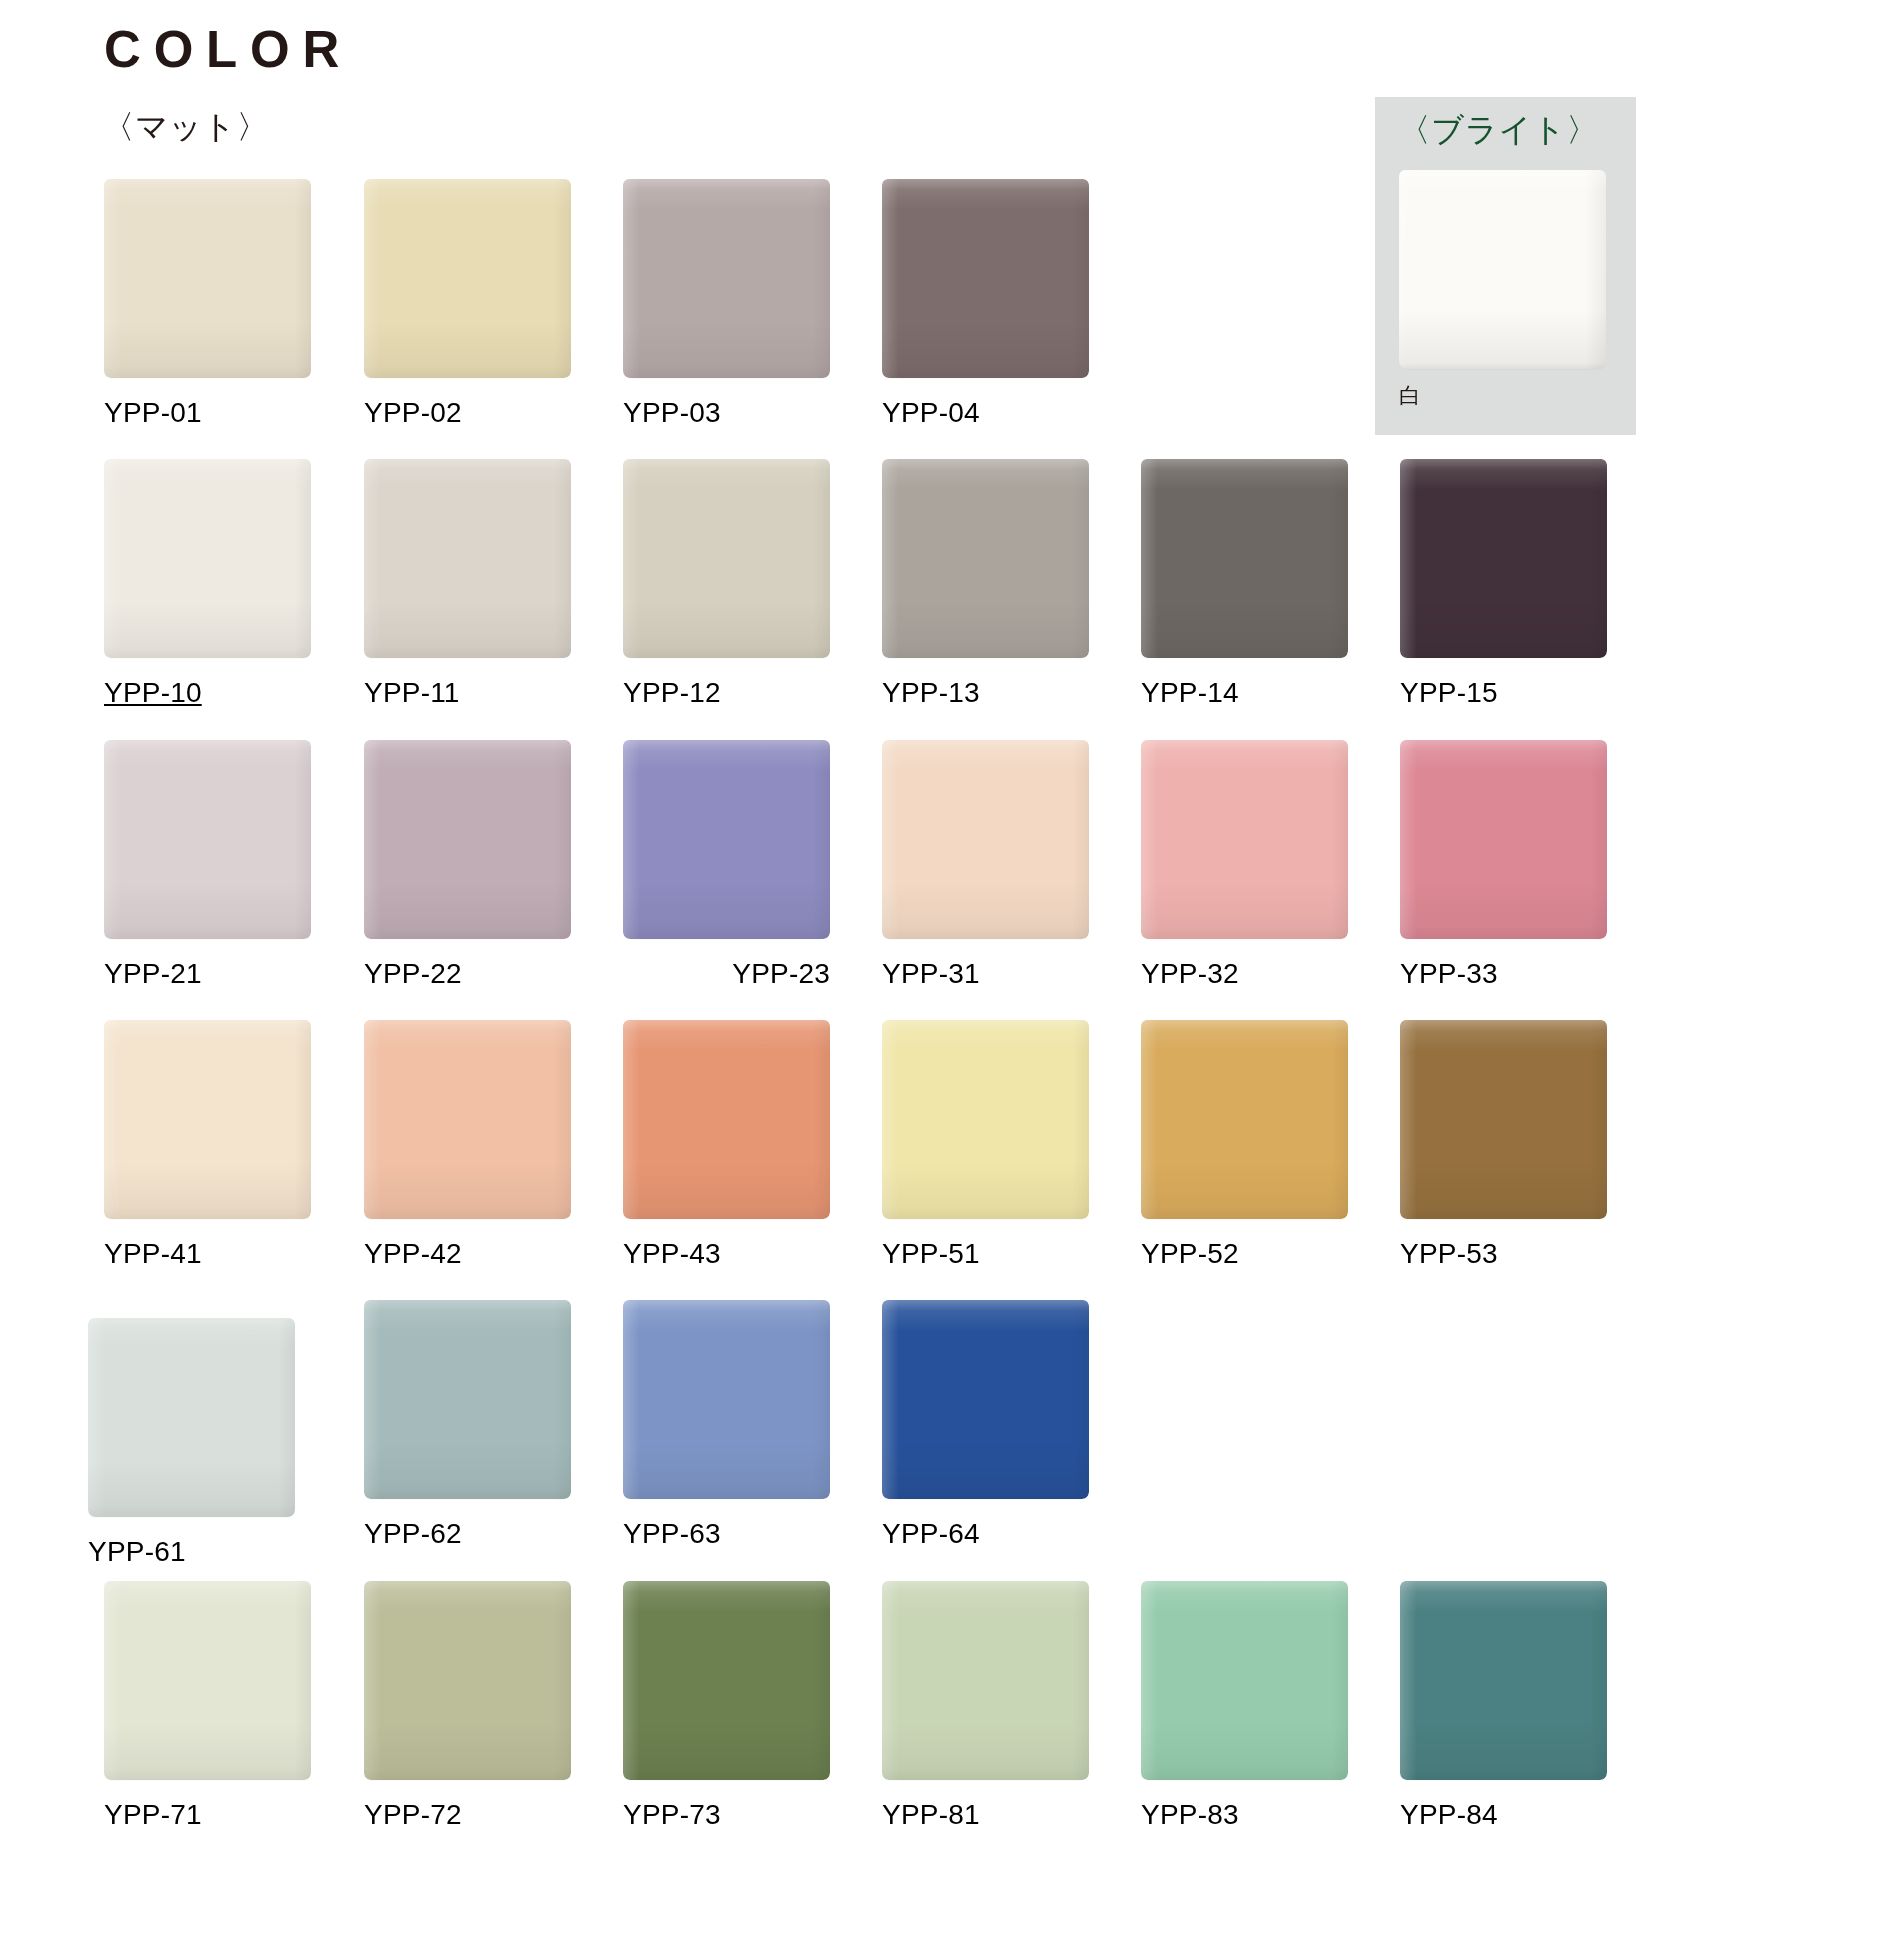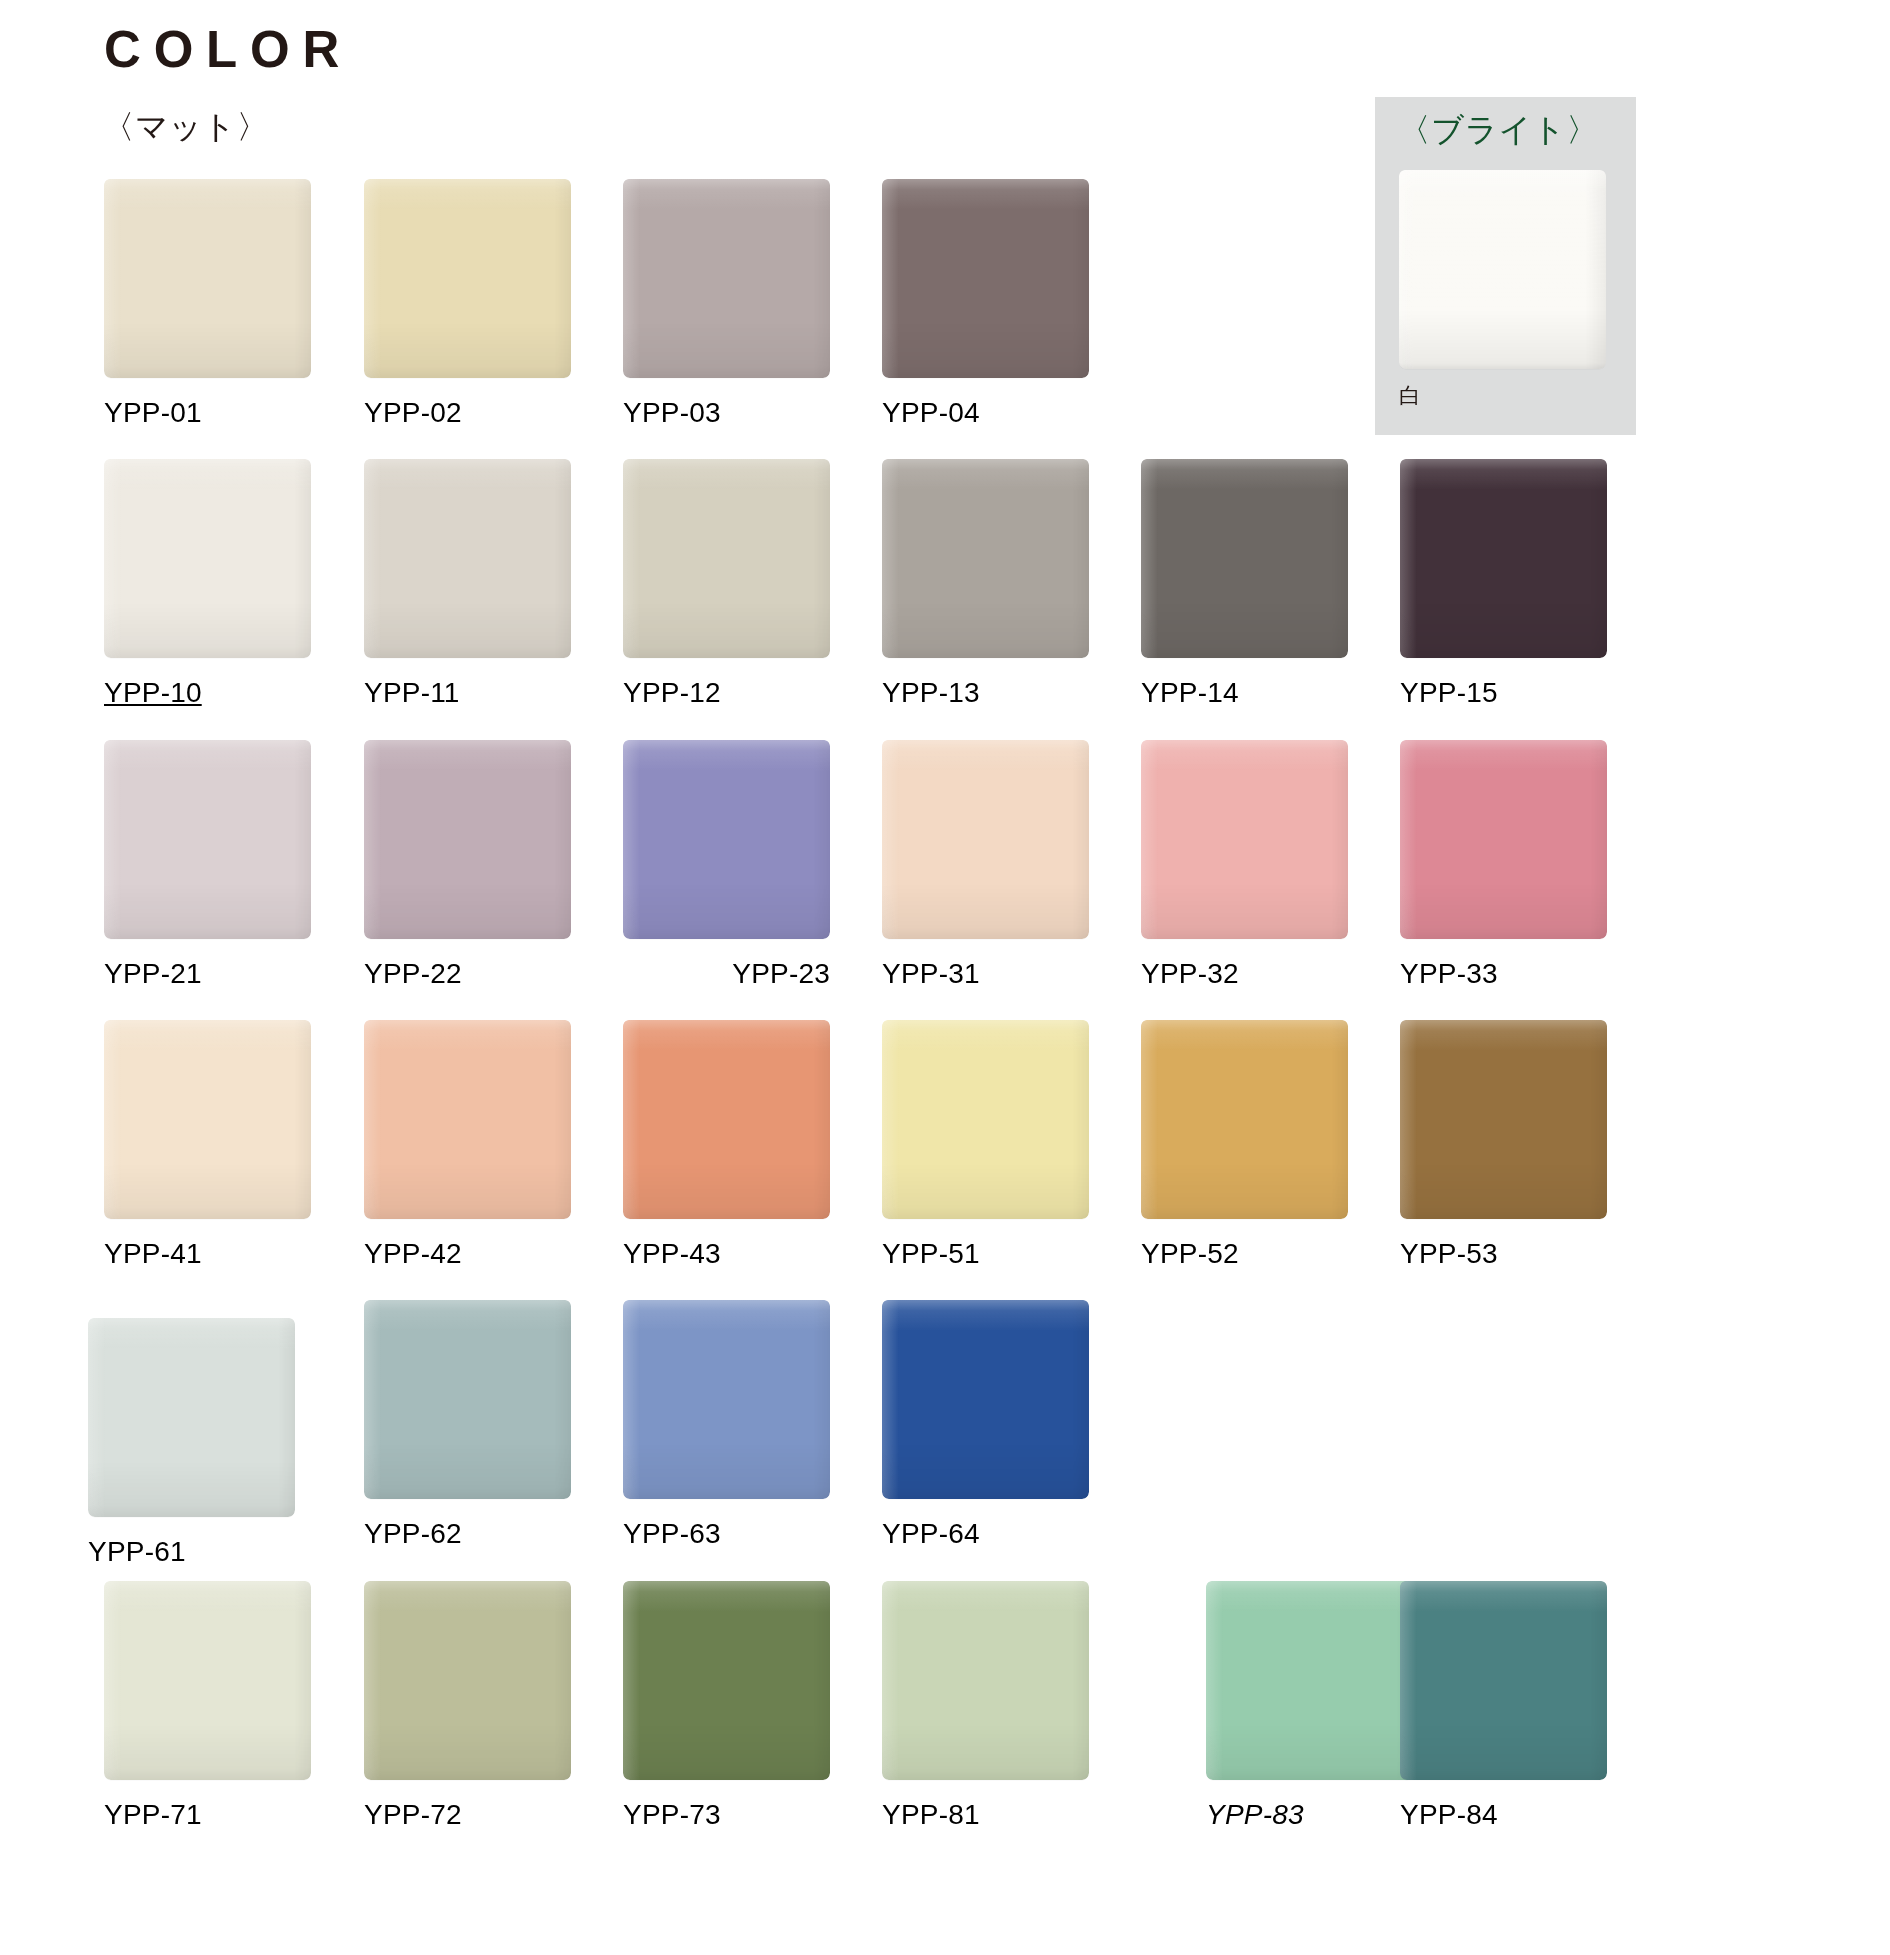--- a/index.html
+++ b/index.html
@@ -373,21 +373,21 @@
       </div>
       <div class="swatch-label">YPP-73</div>
     </div>
     <div class="swatch-cell" style="left: 882px; top: 1581px;">
       <div class="tile" style="width: 207px; height: 199px;">
         <div class="face" style="background: rgb(201, 214, 182);"></div>
         <div class="bevel"></div>
       </div>
       <div class="swatch-label">YPP-81</div>
     </div>
-    <div class="swatch-cell" style="left: 1206px; top: 1581px; font-style: italic;">
+    <div class="swatch-cell" style="left: 1141px; top: 1581px;">
       <div class="tile" style="width: 207px; height: 199px;">
         <div class="face" style="background: rgb(150, 204, 173);"></div>
         <div class="bevel"></div>
       </div>
       <div class="swatch-label">YPP-83</div>
     </div>
     <div class="swatch-cell" style="left: 1400px; top: 1581px;">
       <div class="tile" style="width: 207px; height: 199px;">
         <div class="face" style="background: rgb(75, 129, 130);"></div>
         <div class="bevel"></div>

